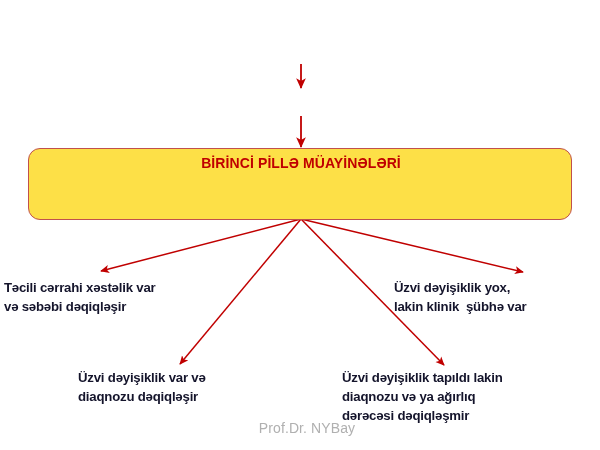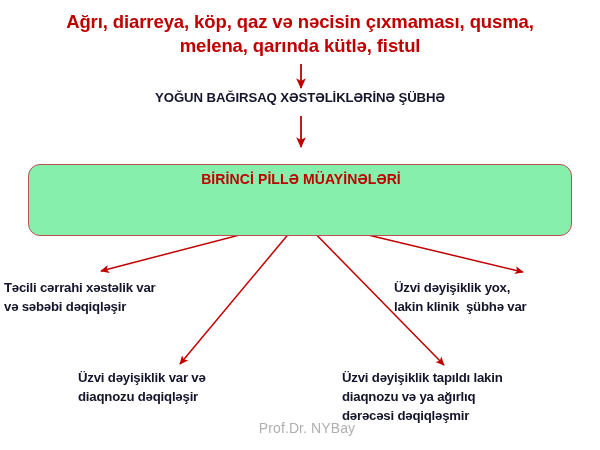--- a/index.html
+++ b/index.html
@@ -51,27 +51,27 @@
     width: 480px;
     color: #14142b;
     font-size: 13.2px;
     font-weight: bold;
     letter-spacing: -0.1px;
   }
   
   #first-stage-box {
     position: absolute;
     left: 28px;
-    top: 164px;
+    top: 148px;
     width: 544px;
     height: 72px;
     box-sizing: border-box;
     border: 1.6px solid #c0504d;
     border-radius: 12px;
-    background: #86efac;
+    background: #fde047;
     padding-left: 16px;
   }
   #first-stage-title {
     position: absolute;
     left: 0;
     top: 6px;
     width: 544px;
     text-align: center;
     color: #c00000;
     font-size: 14px;
@@ -135,24 +135,21 @@
 
     <line x1="301" y1="219" x2="101" y2="271" stroke="#c00000" stroke-width="1.5" marker-end="url(#ah)"></line>
 
     <line x1="301" y1="219" x2="180" y2="364" stroke="#c00000" stroke-width="1.5" marker-end="url(#ah)"></line>
 
     <line x1="301" y1="219" x2="444" y2="365" stroke="#c00000" stroke-width="1.5" marker-end="url(#ah)"></line>
 
     <line x1="301" y1="219" x2="523" y2="272" stroke="#c00000" stroke-width="1.5" marker-end="url(#ah)"></line>
   </svg>
 
-  <div class="txt" id="symptoms">Ağrı, diarreya, köp, qaz və nəcisin çıxmaması, qusma,
-melena, qarında kütlə, fistul</div>
 
-  <div class="txt" id="suspicion">YOĞUN BAĞIRSAQ XƏSTƏLİKLƏRİNƏ ŞÜBHƏ</div>
 
   <div id="first-stage-box">
     <div id="first-stage-title">BİRİNCİ PİLLƏ MÜAYİNƏLƏRİ</div>
   </div>
 
   <div class="outcome" id="outcome-left">Təcili cərrahi xəstəlik var
 və səbəbi dəqiqləşir</div>
 
   <div class="outcome" id="outcome-mid-left">Üzvi dəyişiklik var və
 diaqnozu dəqiqləşir</div>

